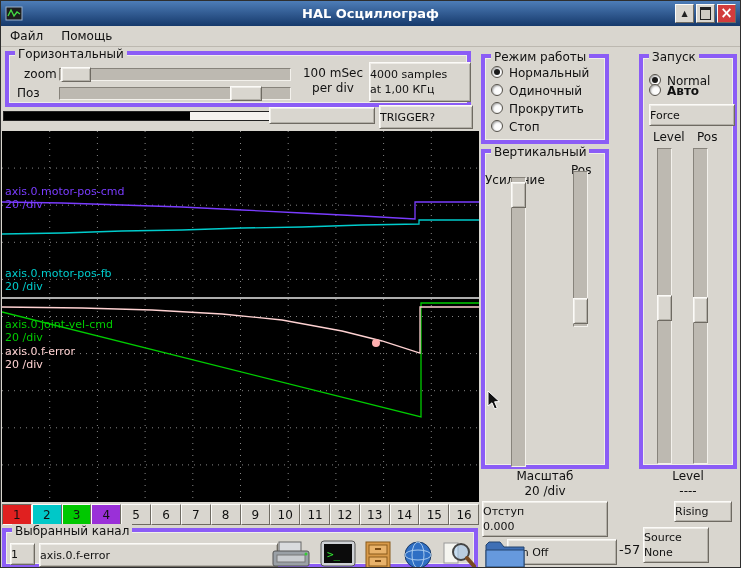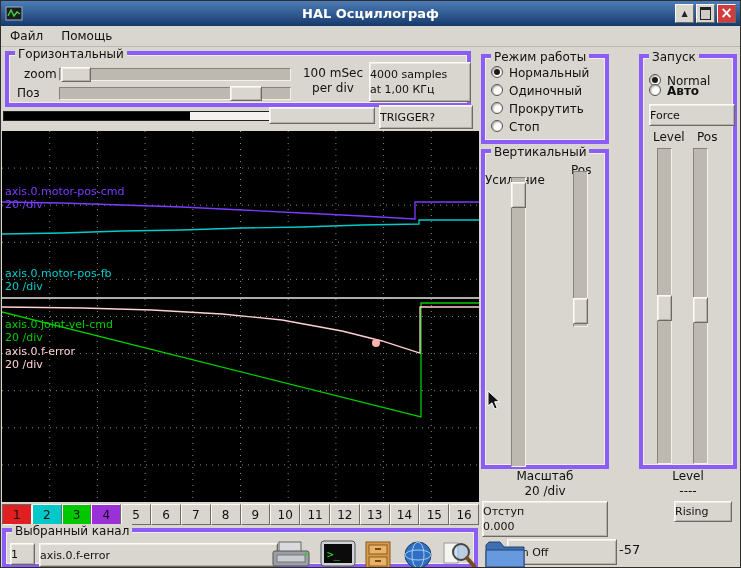--- a/index.html
+++ b/index.html
@@ -222,20 +222,24 @@
     </div>
   </div>
 
   <div class="caption" style="left:638px;top:468px;width:98px;">
     <div>Level</div>
     <div>----</div>
   </div>
   <div class="btn" style="left:664px;top:500px;width:58px;height:21px;margin-left:9px;">
     <div>Rising</div>
   </div>
+  <div class="btn" style="left:642px;top:526px;width:66px;height:36px;">
+    <div>Source</div>
+    <div>None</div>
+  </div>
 
   <div class="chrow">
     <button class="chbtn sunken" style="background: rgb(224, 32, 32);">1</button>
     <button class="chbtn" style="background: rgb(0, 200, 200);">2</button>
     <button class="chbtn" style="background: rgb(0, 200, 0);">3</button>
     <button class="chbtn" style="background: rgb(154, 48, 216);">4</button>
     <button class="chbtn">5</button>
     <button class="chbtn">6</button>
     <button class="chbtn">7</button>
     <button class="chbtn">8</button>

